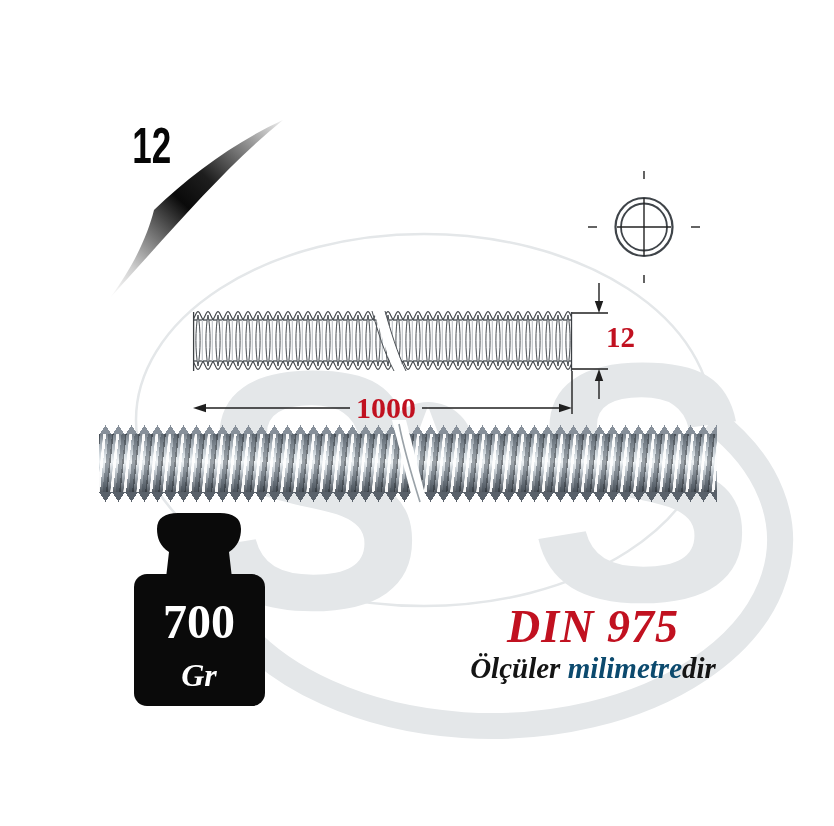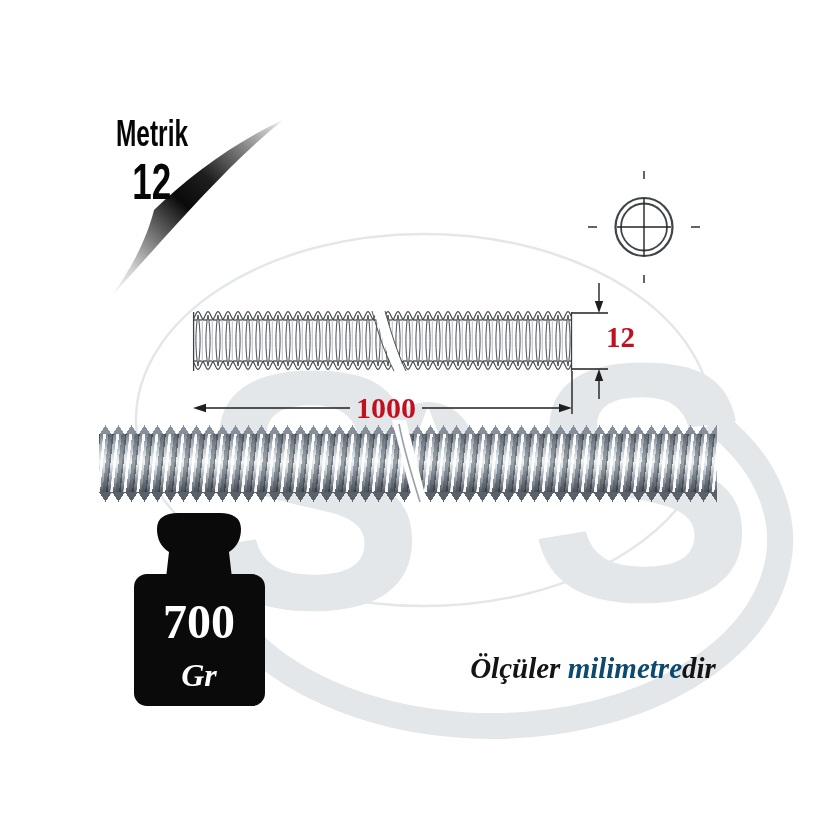--- a/index.html
+++ b/index.html
@@ -157,36 +157,36 @@
 
   <svg width="834" height="826" viewBox="0 0 834 826" style="z-index:4">
     <path fill="#0a0a0a" d="M166,578 L169,552 C160,546 157,538 157,529
              C157,518 165,513 178,513 L220,513 C233,513 241,518 241,529
              C241,538 238,546 229,552 L232,578 Z"></path>
     <rect x="134" y="574" width="131" height="132" rx="13" fill="#0a0a0a"></rect>
     <text x="199" y="638" text-anchor="middle" fill="#ffffff" font-family="Liberation Serif, serif" font-weight="bold" font-size="48">700</text>
     <text x="199" y="686" text-anchor="middle" fill="#ffffff" font-family="Liberation Serif, serif" font-weight="bold" font-style="italic" font-size="32">Gr</text>
   </svg>
 
+  <div class="standard-line">DIN 975</div>
   <div class="units-line"><span>Ölçüler </span><span class="hl">milimetre</span><span>dir</span></div>
 
   <svg width="834" height="826" viewBox="0 0 834 826" style="z-index:5">
     <defs>
       <linearGradient id="curlg" gradientUnits="userSpaceOnUse" x1="283" y1="120" x2="110" y2="298">
         <stop offset="0" stop-color="#f0f0f0"></stop>
         <stop offset="0.18" stop-color="#8a8a8a"></stop>
         <stop offset="0.38" stop-color="#1e1e1e"></stop>
         <stop offset="0.52" stop-color="#0a0a0a"></stop>
         <stop offset="0.68" stop-color="#6a6a6a"></stop>
         <stop offset="0.85" stop-color="#cfcfcf"></stop>
         <stop offset="1" stop-color="#ffffff"></stop>
       </linearGradient>
     </defs>
     <path fill="url(#curlg)" d="M283,120 C225,167 172,230 110,298 C135,264 148,234 154,210
              C190,175 235,142 283,120 Z"></path>
   </svg>
 
   <div class="size-callout">
-    <div><span class="l1">Metrik</span></div>
     <div><span class="l2">12</span></div>
   </div>
 
 </div>
 
 </body></html>

